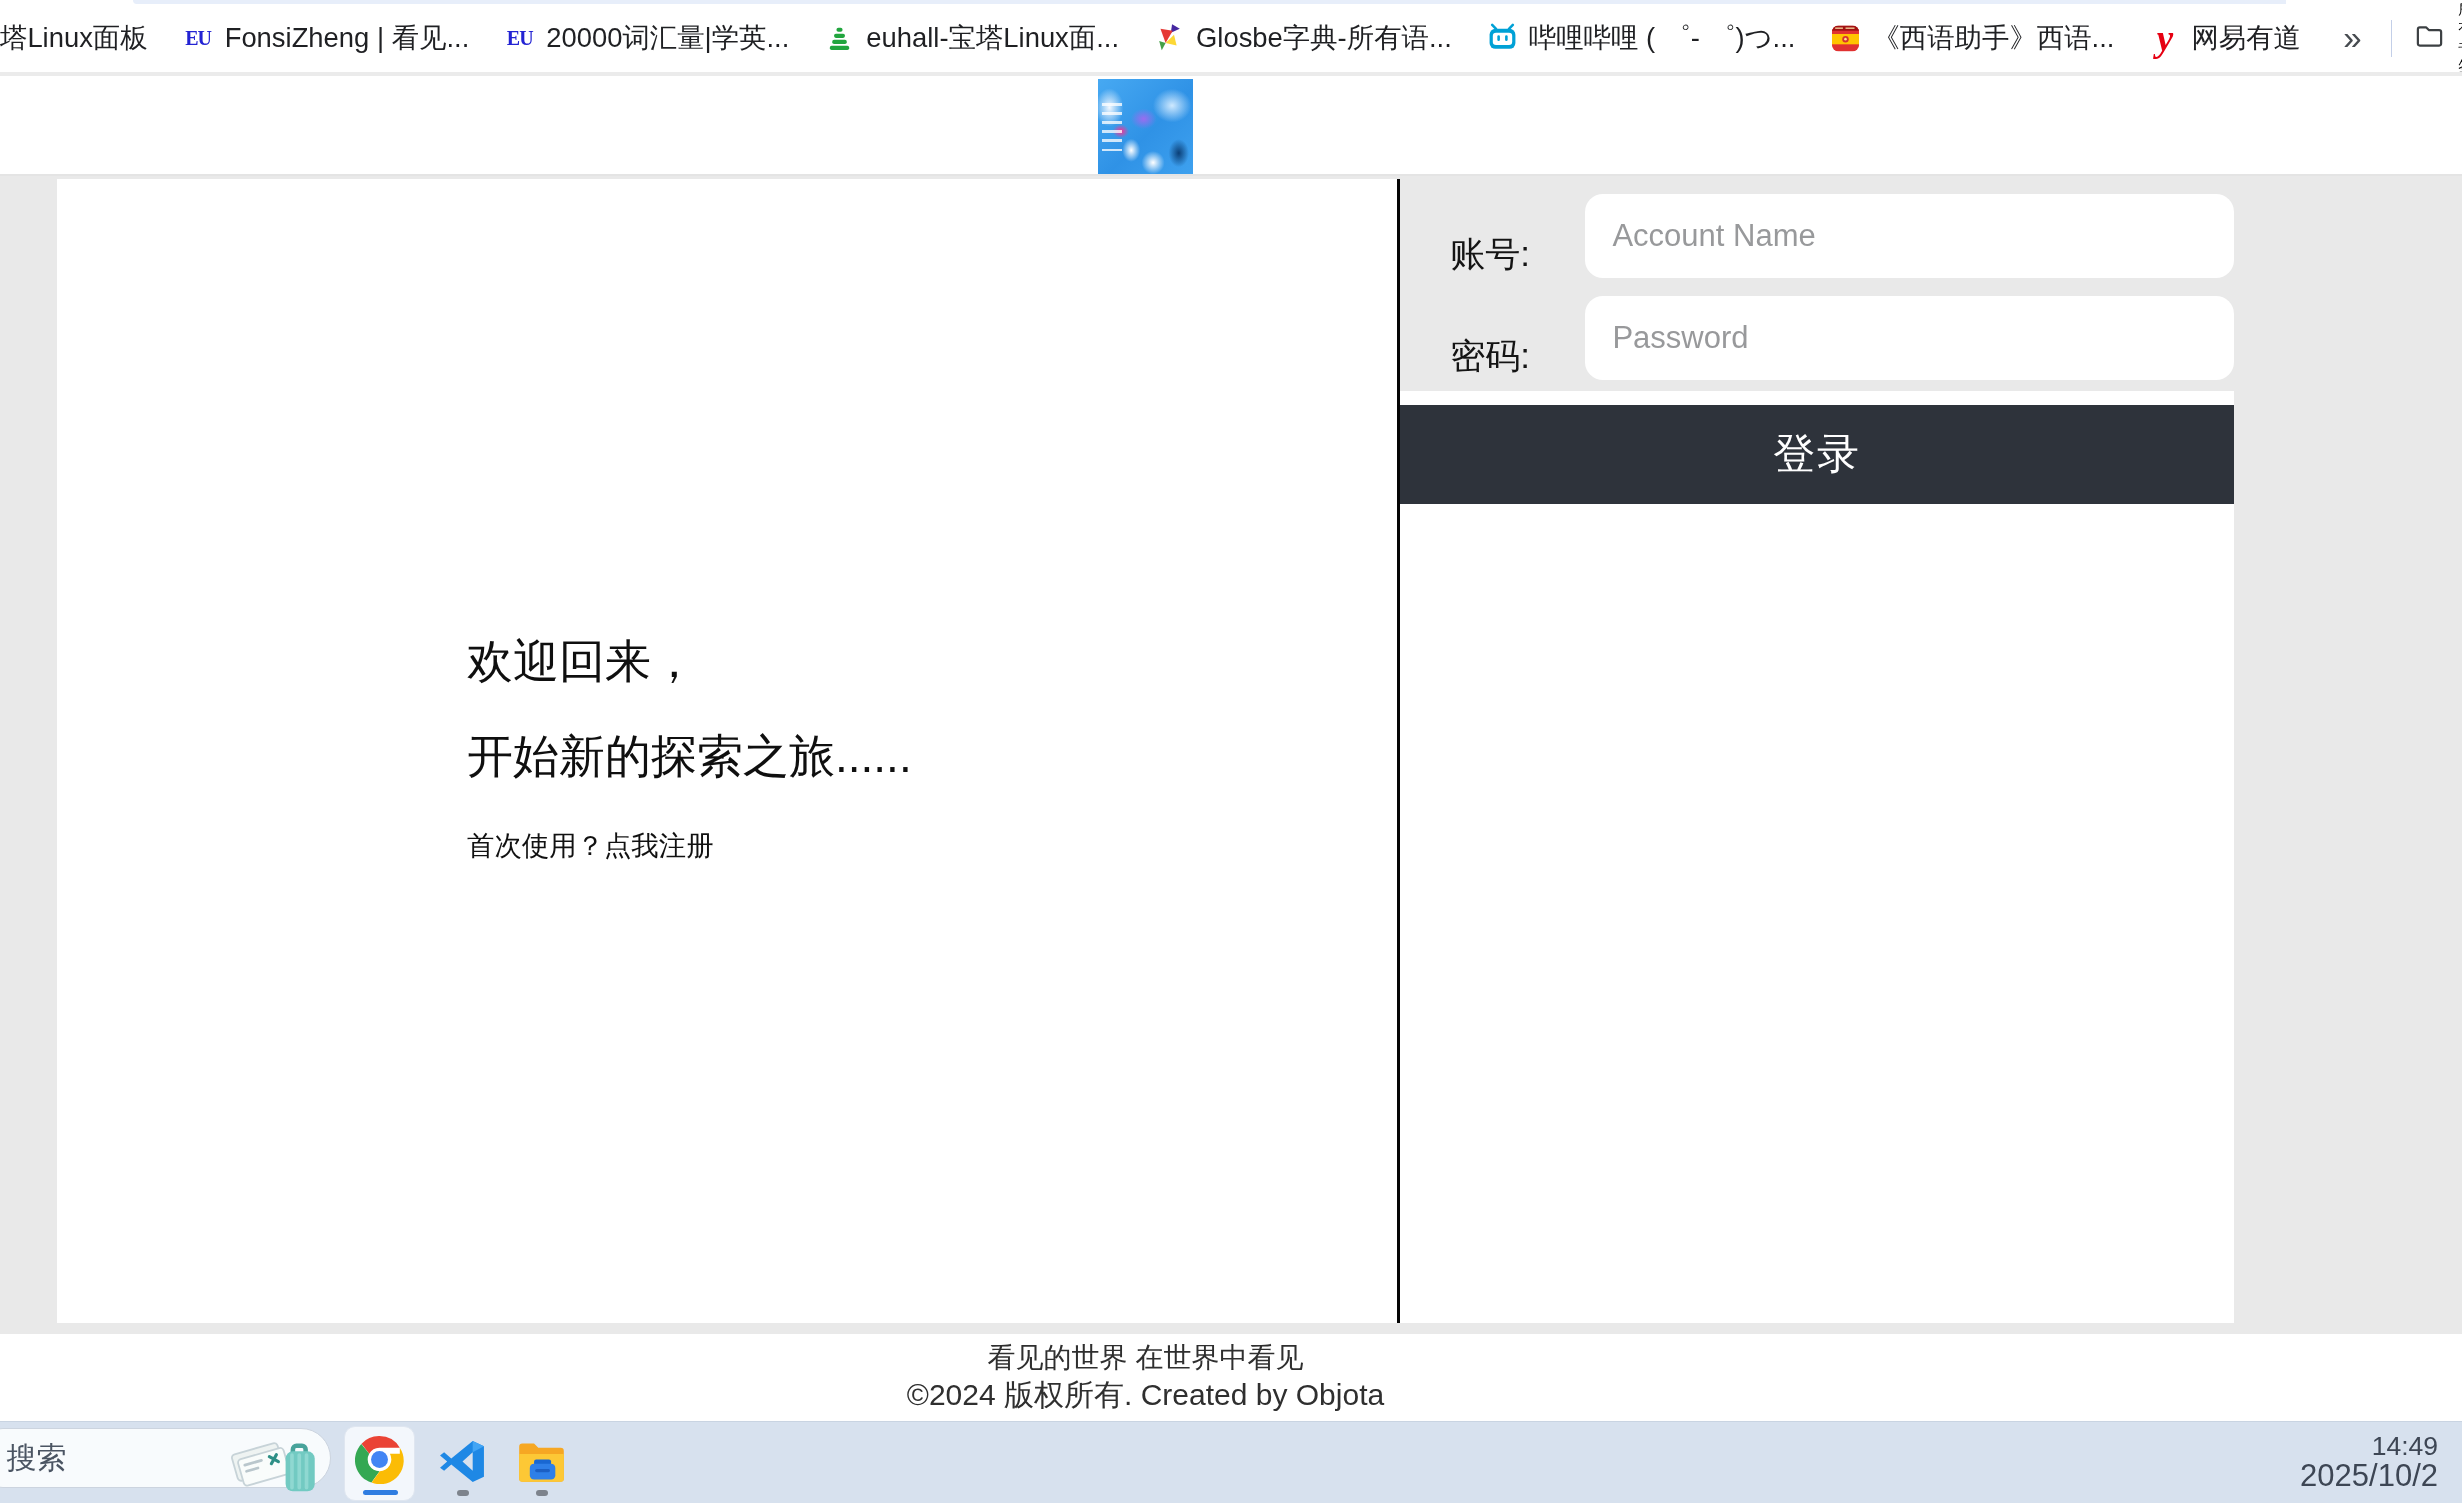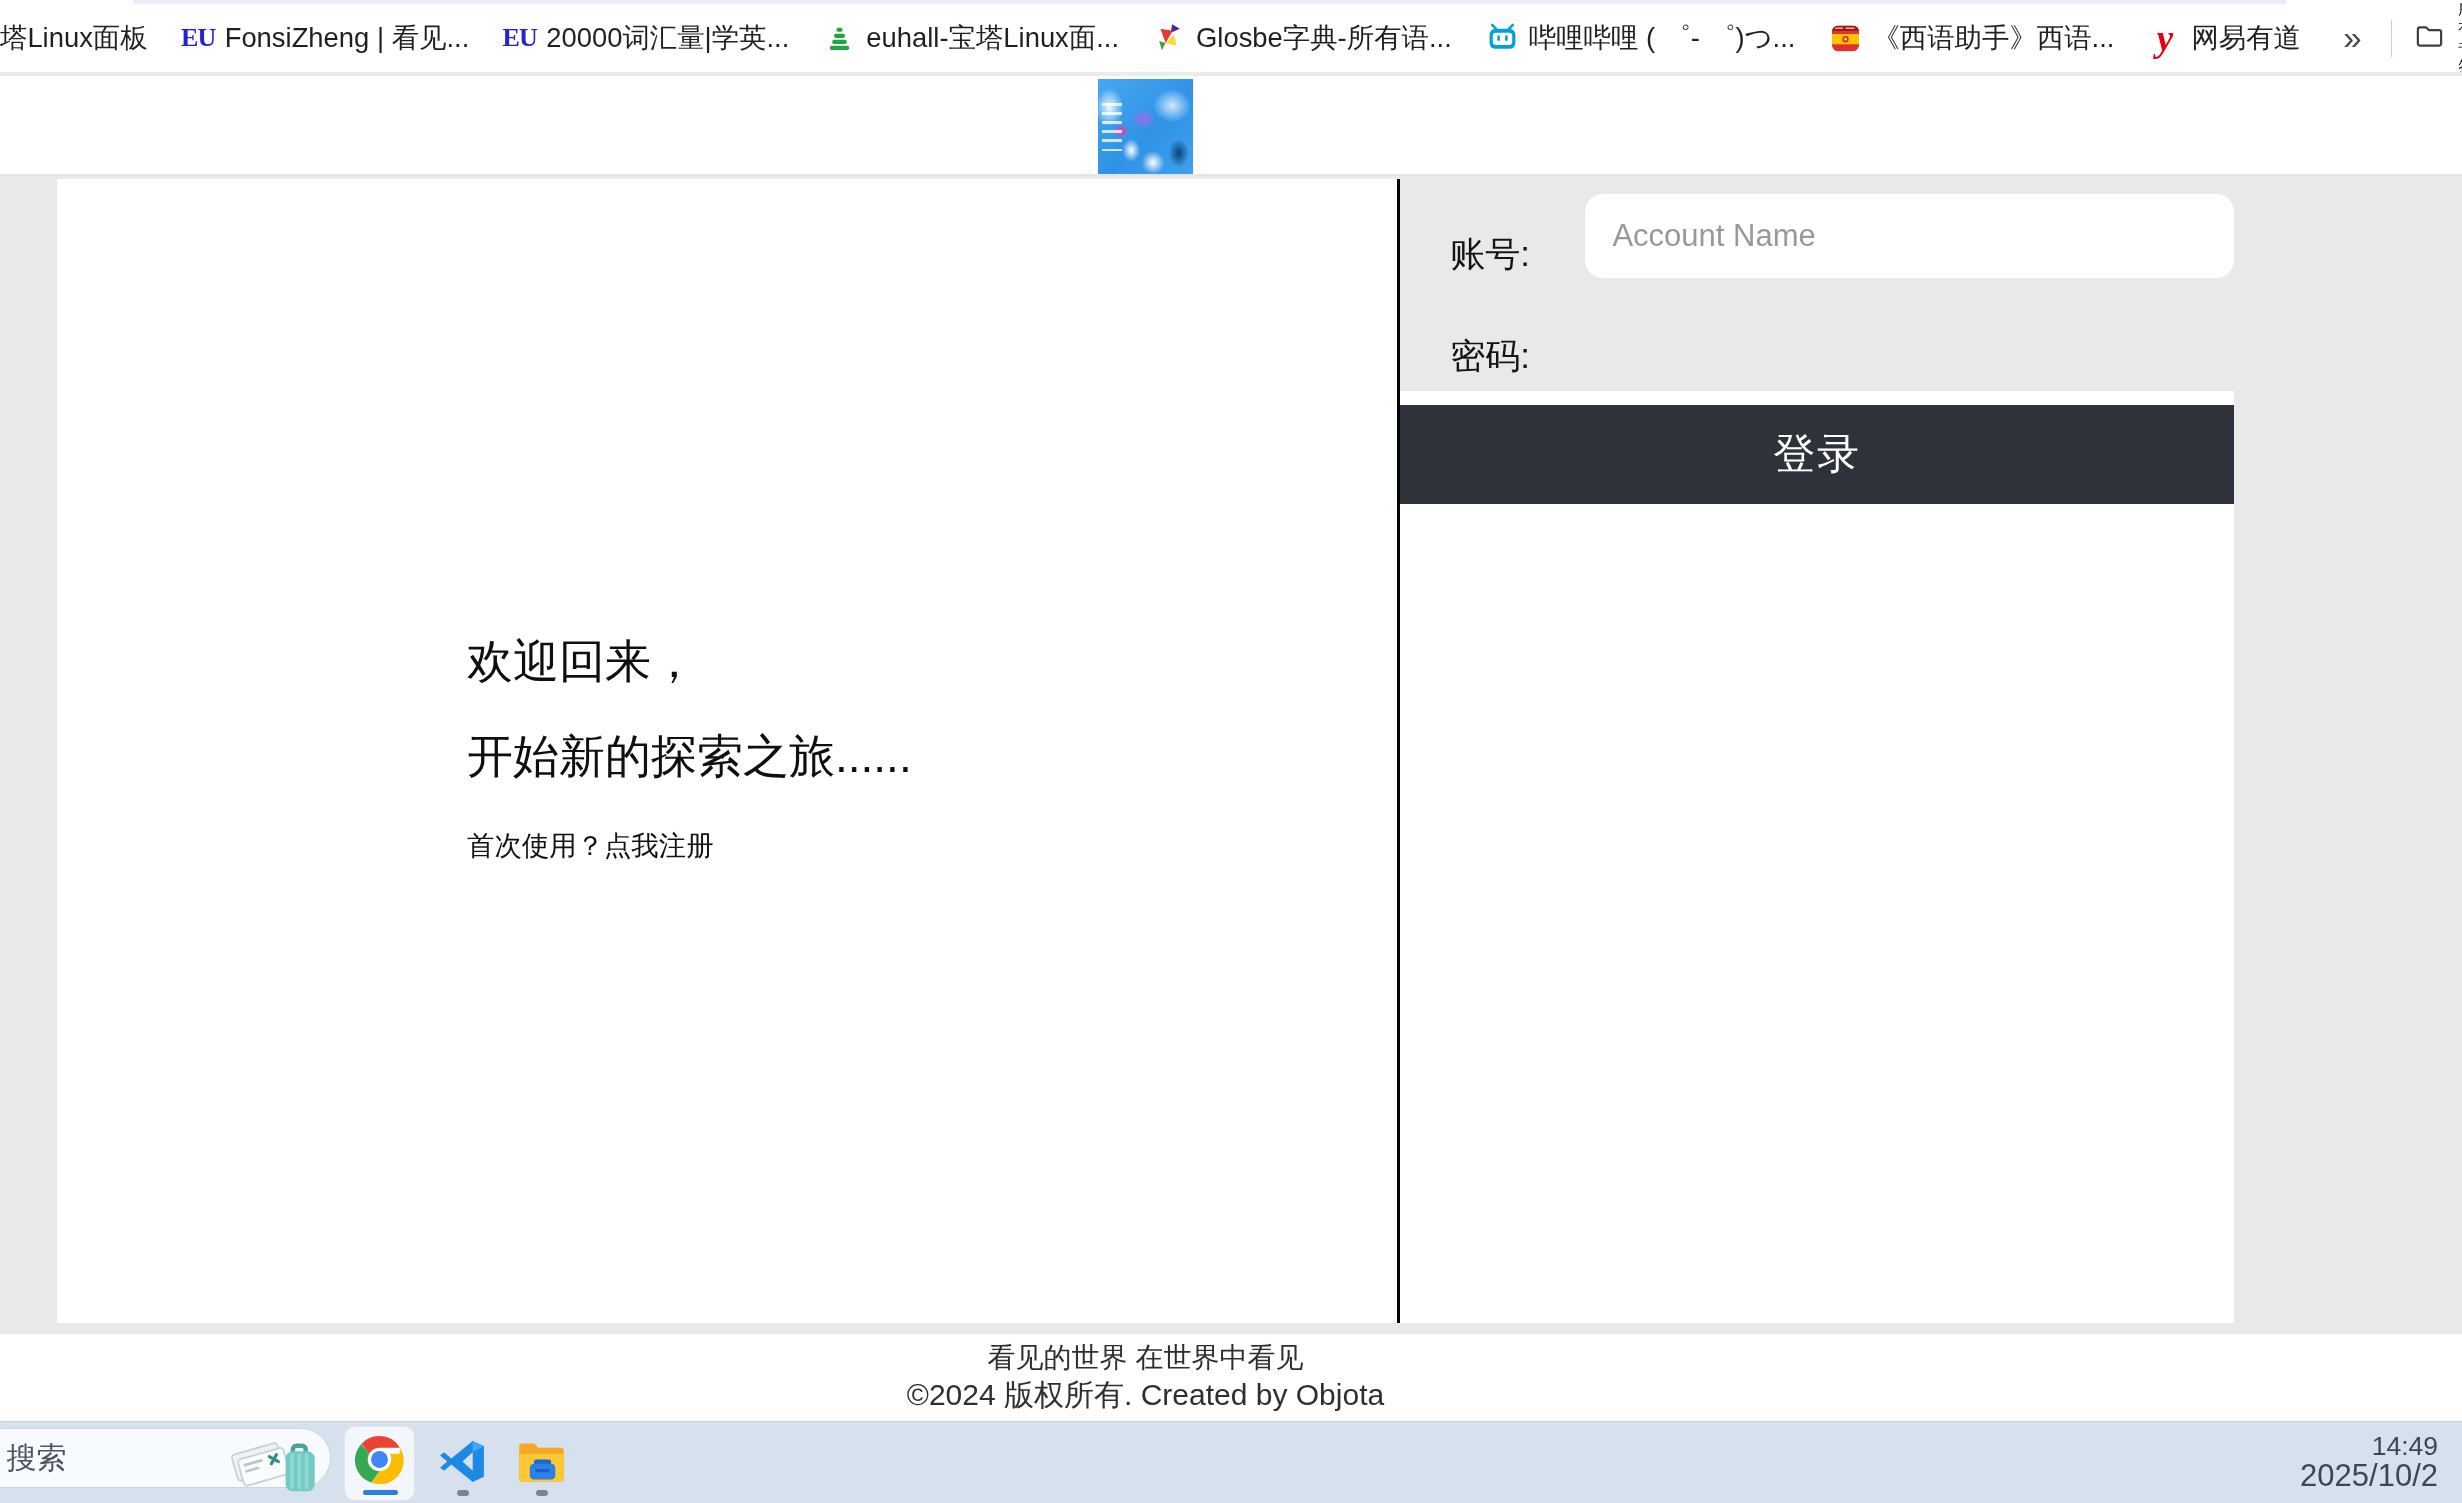--- a/index.html
+++ b/index.html
@@ -15,21 +15,21 @@
   .top-strip .blue { position:absolute; left:133px; top:0; width:2153px; height:3.7px; background:#e7eefa; border-bottom-left-radius:3.7px; }
 
   
   .bookmarks-bar {
     position:absolute; top:3.7px; left:0; width:2462px; height:69px; background:#fff;
     display:flex; align-items:center;
   }
   .bm { display:flex; align-items:center; margin-right:35px; cursor:pointer; white-space:nowrap; }
   .bm .bm-icon { display:flex; align-items:center; justify-content:center; width:31px; height:31px; margin-right:11px; flex:0 0 auto; }
   .bm .bm-label { font-size:27.4px; color:#1f2023; }
-  .bm-eu { color:#2323d3; font-family:"Liberation Serif","DejaVu Serif",serif; font-weight:bold; font-size:26px; letter-spacing:-0.9px; }
+  .bm-eu { color:#2323d3; font-family:"Liberation Serif","DejaVu Serif",serif; font-weight:bold; font-size:20px; letter-spacing:-0.9px; }
   .bm-youdao { color:#e60012; font-family:"Liberation Serif","DejaVu Serif",serif; font-weight:bold; font-style:italic; font-size:37px; line-height:31px; }
   .bar-right { margin-left:auto; display:flex; align-items:center; padding-right:14.6px; }
   .overflow-chevron { font-size:33px; color:#474b50; padding:0 7.3px; cursor:pointer; }
   .bar-sep { width:2.7px; height:37px; background:#c3cfe8; margin:0 22px; }
   .all-bookmarks { display:flex; align-items:center; cursor:pointer; }
   .all-bookmarks .bm-label { margin-left:12.8px; }
 
   
   .bar-hairline { position:absolute; top:72px; left:0; width:2462px; height:3.7px; background:#ebebeb; }
   .site-header { position:absolute; top:76px; left:0; width:2462px; height:98px; background:#fff; }
@@ -233,20 +233,21 @@
 
       <div class="v-divider"></div>
 
       <div class="login-form">
         <div class="form-row">
           <div class="form-label">账号:</div>
           <input class="form-input" type="text" placeholder="Account Name" style="">
         </div>
         <div class="form-row">
           <div class="form-label">密码:</div>
+          <input class="form-input" type="password" placeholder="Password" style="">
         </div>
       </div>
 
       <div class="login-btn">登录</div>
 
     </div>
   </div>
 
   <div class="footer">
     <div class="footer-inner">

